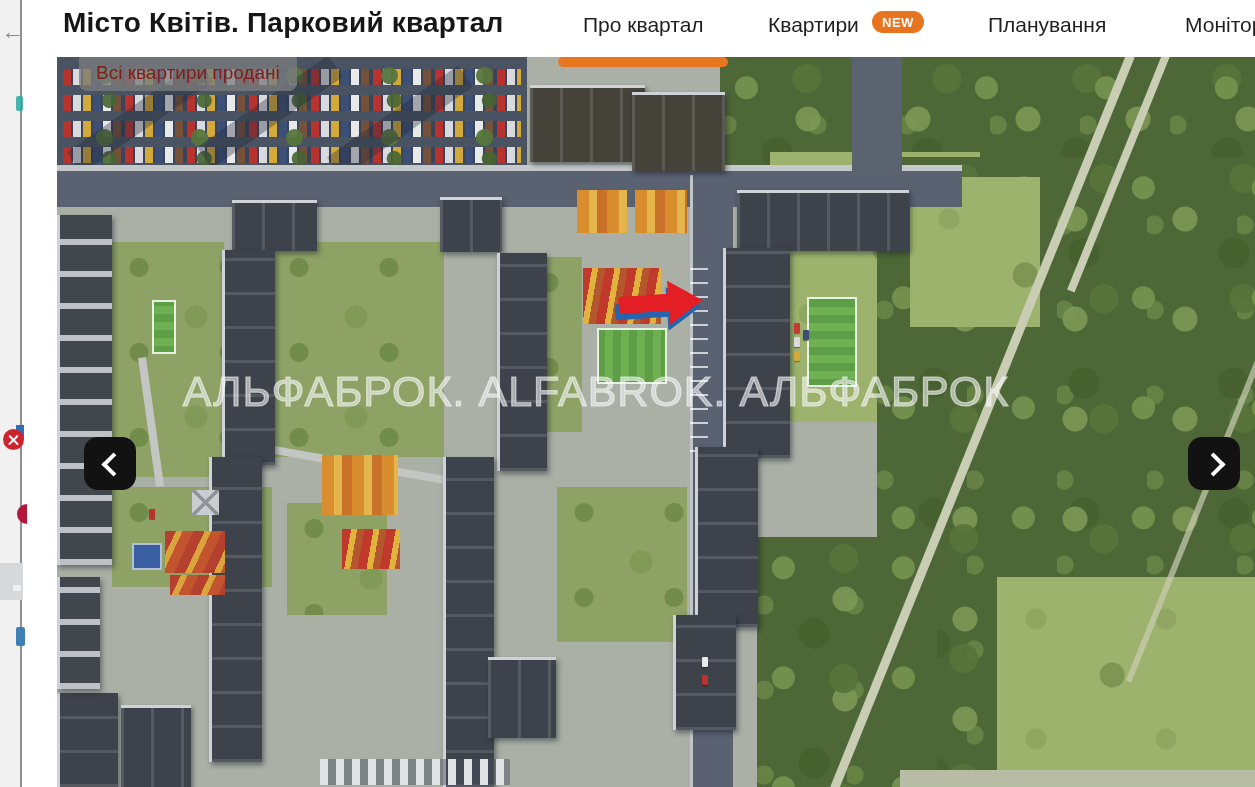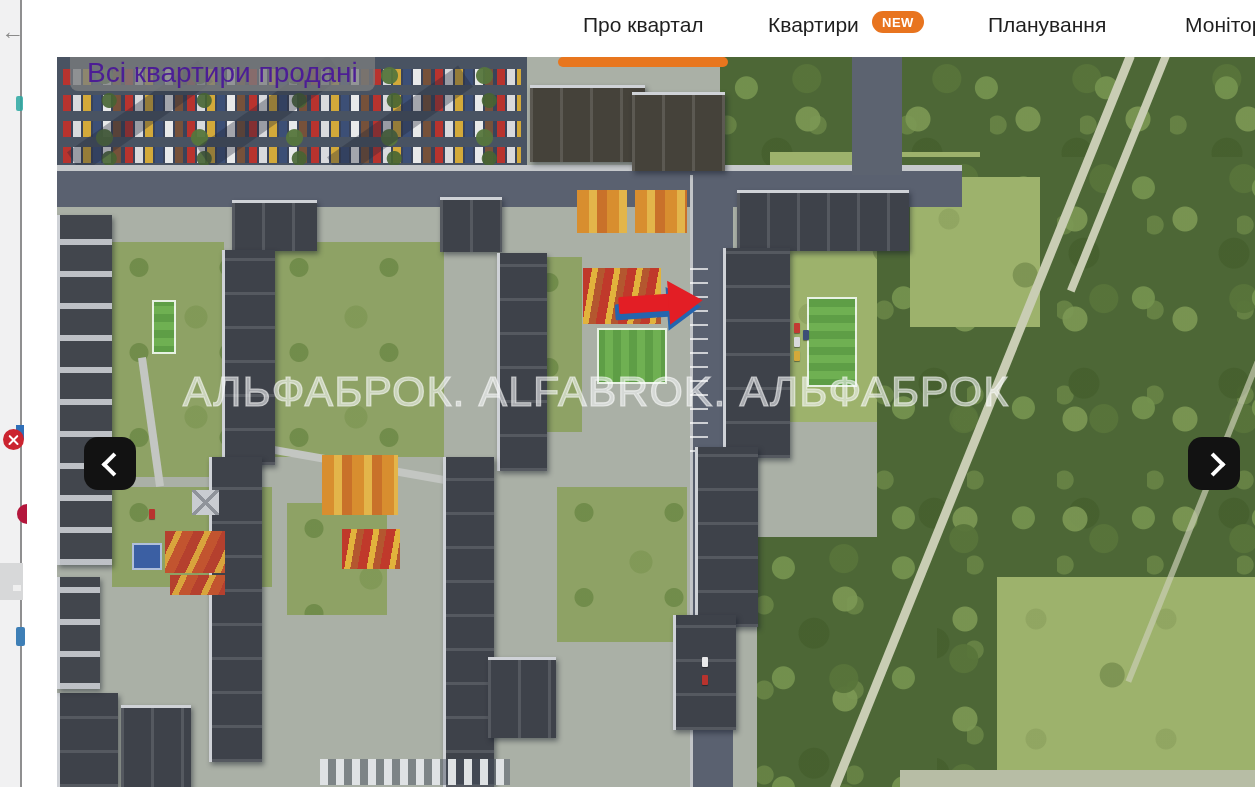--- a/index.html
+++ b/index.html
@@ -92,22 +92,22 @@
   .pavilion{background:#c9ccd1;background-image:
       linear-gradient(45deg,rgba(0,0,0,0) 46%,#8f939a 46% 54%,rgba(0,0,0,0) 54%),
       linear-gradient(-45deg,rgba(0,0,0,0) 46%,#8f939a 46% 54%,rgba(0,0,0,0) 54%);}
   .path-diag{position:absolute;background:#c9cdb4;}
   .path-lt{position:absolute;background:#c3c6c2;}
   .car{position:absolute;width:6px;height:10px;border-radius:1px;box-shadow:0 1px 1px rgba(0,0,0,.4);}
   .cars-row-b{left:263px;top:702px;width:190px;height:26px;background-color:rgba(70,80,95,.45);
       background-image:repeating-linear-gradient(90deg,#dfe2e4 0 8px,rgba(0,0,0,0) 8px 16px);}
 
   
-  .sold-badge{position:absolute;left:13px;top:-8px;height:42px;line-height:48px;padding:0 17px;
-      background:rgba(122,124,126,.78);border-radius:8px;color:#4c1d95;font-size:28px;
+  .sold-badge{position:absolute;left:22px;top:-8px;height:42px;line-height:48px;padding:0 17px;
+      background:rgba(122,124,126,.78);border-radius:8px;color:#7f1d1d;font-size:19px;
       white-space:nowrap;z-index:14;}
   .tab-underline{position:absolute;left:501px;top:0;width:170px;height:10px;background:#e8761e;
       border-radius:6px;z-index:15;}
   .watermark{position:absolute;left:-60px;top:310px;width:1198px;text-align:center;font-size:43px;
       letter-spacing:1px;white-space:nowrap;color:rgba(240,242,245,.30);
       -webkit-text-stroke:1.2px rgba(255,255,255,.55);text-shadow:0 0 1px rgba(255,255,255,.4);
       z-index:13;}
   .marker-arrow{position:absolute;left:560px;top:222px;width:95px;height:58px;transform:rotate(-4deg);z-index:13;}
   .marker-arrow .shaft{position:absolute;border-radius:2px;}
   .marker-arrow .head{position:absolute;width:0;height:0;border-top:22px solid rgba(0,0,0,0);
@@ -138,20 +138,21 @@
       <span class="x1"></span>
       <span class="x2"></span>
     </div>
   <div class="crimson-half"></div>
   <div class="grey-band">
       <i></i>
     </div>
   <div class="blue-chip"></div>
 
   <div class="header">
+    <div class="title">Місто Квітів. Парковий квартал</div>
     <div class="nav-item nav-proekt">Про квартал</div>
     <div class="nav-item nav-kvart">Квартири</div>
     <div class="new-badge">NEW</div>
     <div class="nav-item nav-plan">Планування</div>
     <div class="nav-item nav-monit">Моніторинг</div>
   </div>
 
   <div class="photo">
 
     <div class="abs trees" style="left:663px;top:0;width:535px;height:130px;"></div>

